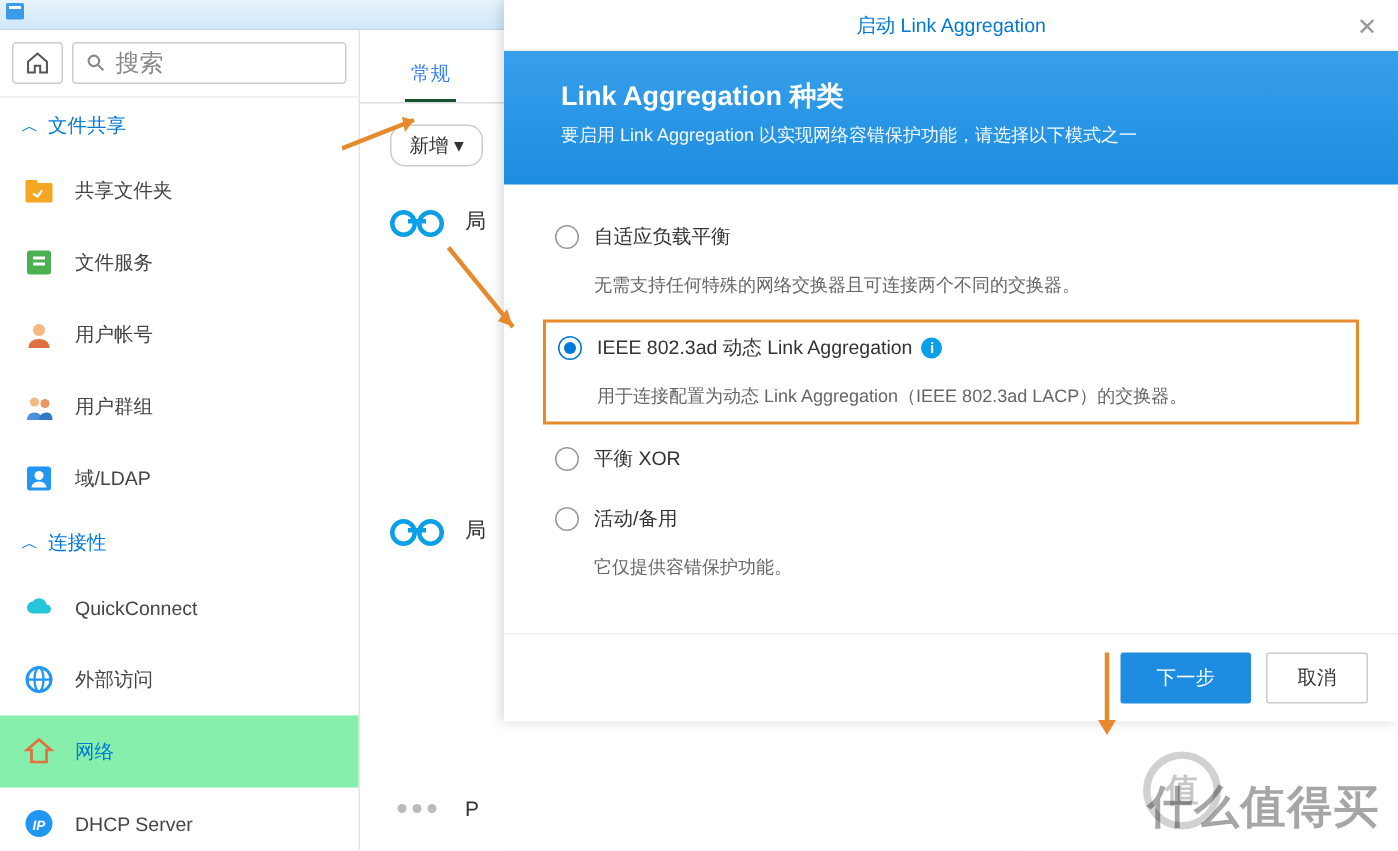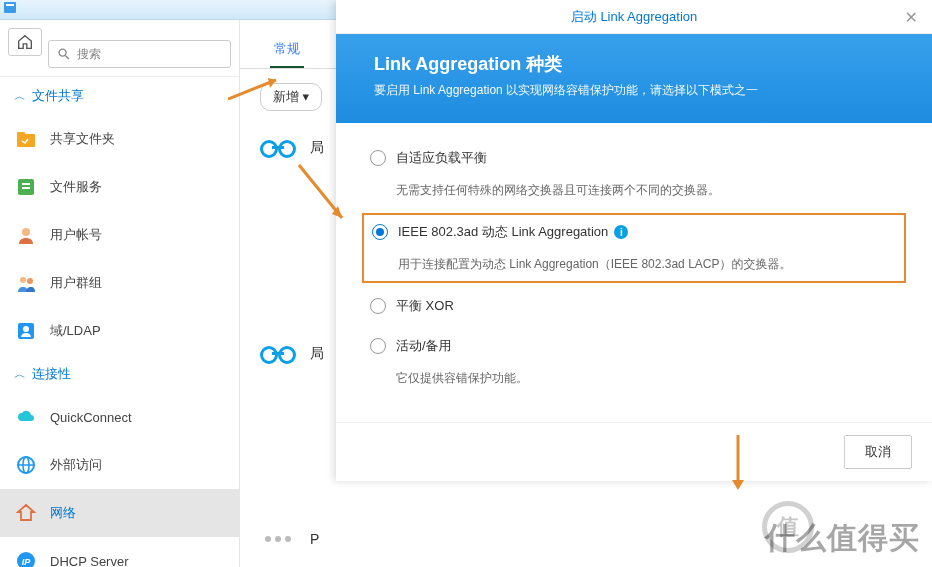--- a/index.html
+++ b/index.html
@@ -6,25 +6,25 @@
 body { background: #f0f0f0; width: 932px; height: 567px; overflow: hidden; position: relative; }
 
 .topbar { height: 20px; background: linear-gradient(#e8f4fd, #d0e8f8); border-bottom: 1px solid #c0d8e8; }
 .topbar-icon { width: 18px; height: 16px; display: inline-block; margin-left: 2px; }
 
 .main { display: flex; height: 547px; background: #fff; }
 
 .sidebar { width: 240px; background: #fff; border-right: 1px solid #e5e5e5; display: flex; flex-direction: column; }
 .search-row { display: flex; padding: 8px; gap: 6px; border-bottom: 1px solid #eee; }
 .home-btn { width: 34px; height: 28px; border: 1px solid #ccc; border-radius: 3px; display: flex; align-items: center; justify-content: center; background: #fff; }
-.search-box { flex: 1; height: 28px; border: 1px solid #ccc; border-radius: 3px; display: flex; align-items: center; padding: 0 8px; gap: 6px; color: #888; font-size: 12px; margin-top: 12px; }
+.search-box { flex: 1; height: 28px; border: 1px solid #ccc; border-radius: 3px; display: flex; align-items: center; padding: 0 8px; gap: 6px; color: #888; font-size: 16px; }
 .section-header { display: flex; align-items: center; padding: 10px 14px; color: #0078d7; font-size: 13px; cursor: pointer; gap: 6px; }
 .section-header .chev { font-size: 12px; }
 .nav-item { display: flex; align-items: center; padding: 12px 14px; gap: 12px; font-size: 13px; color: #444; cursor: pointer; }
-.nav-item.selected { background: #e5e5e5; color: #0078d7; }
+.nav-item.selected { background: #86efac; color: #0078d7; }
 .nav-icon { width: 24px; height: 24px; border-radius: 3px; display: flex; align-items: center; justify-content: center; font-style: italic; }
 
 .content { flex: 1; background: #fff; position: relative; }
 .tabbar { padding: 12px 30px 0; border-bottom: 1px solid #ddd; }
 .tab { display: inline-block; padding: 8px 4px; font-size: 13px; color: #3b82f6; border-bottom: 2px solid #14532d; }
 .toolbar { padding: 14px 20px; }
 .btn-new { border: 1px solid #ccc; background: #fff; padding: 4px 12px; font-size: 13px; color: #333; border-radius: 10px; cursor: pointer; }
 .net-item { display: flex; align-items: center; padding: 14px 20px; gap: 14px; color: #333; font-size: 14px; font-weight: 500; }
 .net-icon { width: 36px; height: 18px; position: relative; }
 .net-icon::before, .net-icon::after { content:''; position:absolute; width:12px; height:12px; border:3px solid #0aa0e8; border-radius:50%; top:1px; }
@@ -253,20 +253,21 @@
     </div>
 
     <div class="radio-option">
       <span class="radio-circle"></span>
       <div class="radio-label">活动/备用</div>
       <div class="radio-desc">它仅提供容错保护功能。</div>
     </div>
 
   </div>
   <div class="modal-footer">
+    <button class="btn-primary">下一步</button>
     <button class="btn-default">取消</button>
   </div>
 </div>
 
 <svg class="arrow" style="left:228px; top:74px;" width="60" height="30">
     <line x1="0" y1="25" x2="48" y2="6" stroke="#e68a2e" stroke-width="3"></line>
     <polygon points="48,6 40,4 42,14" fill="#e68a2e"></polygon>
   </svg>
 <svg class="arrow" style="left:294px; top:160px;" width="60" height="70">
     <line x1="5" y1="5" x2="48" y2="58" stroke="#e68a2e" stroke-width="3"></line>

